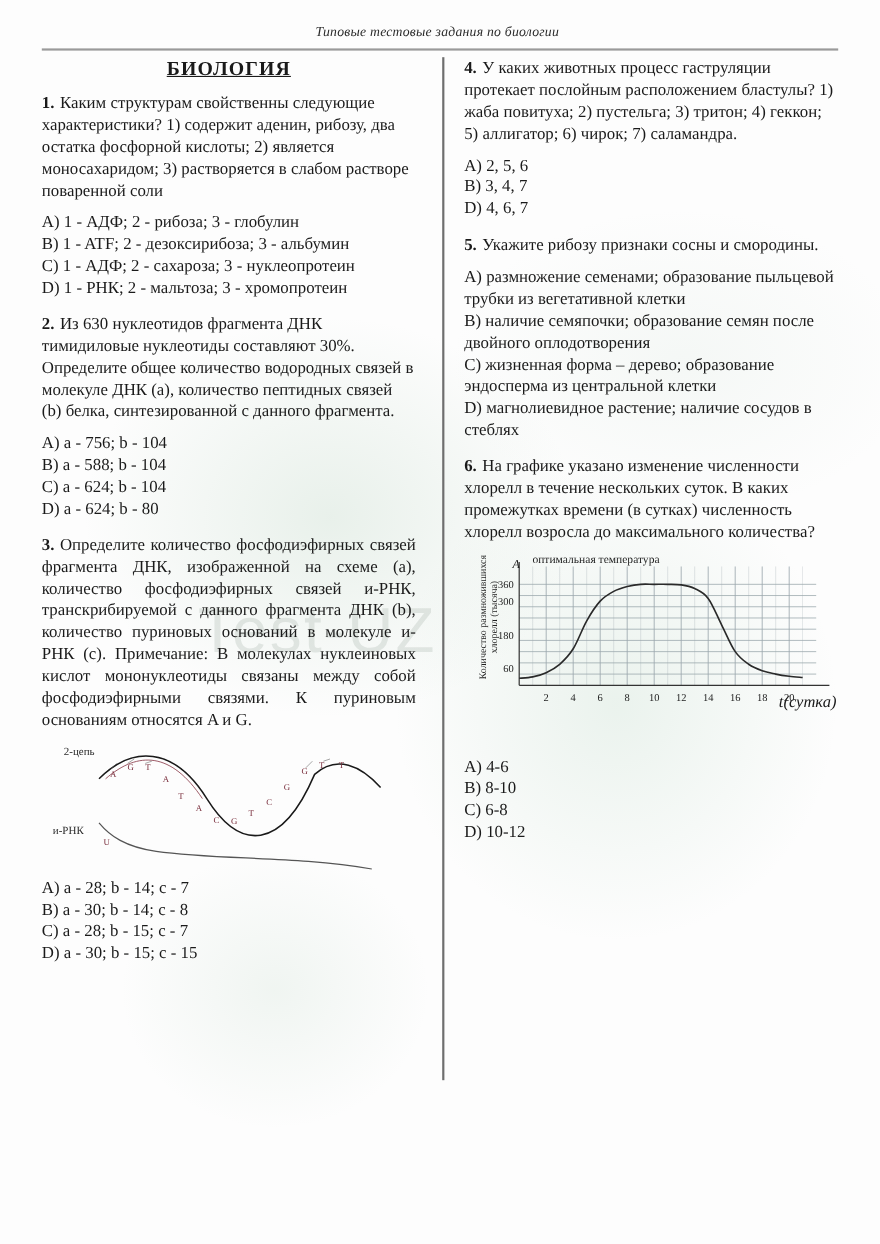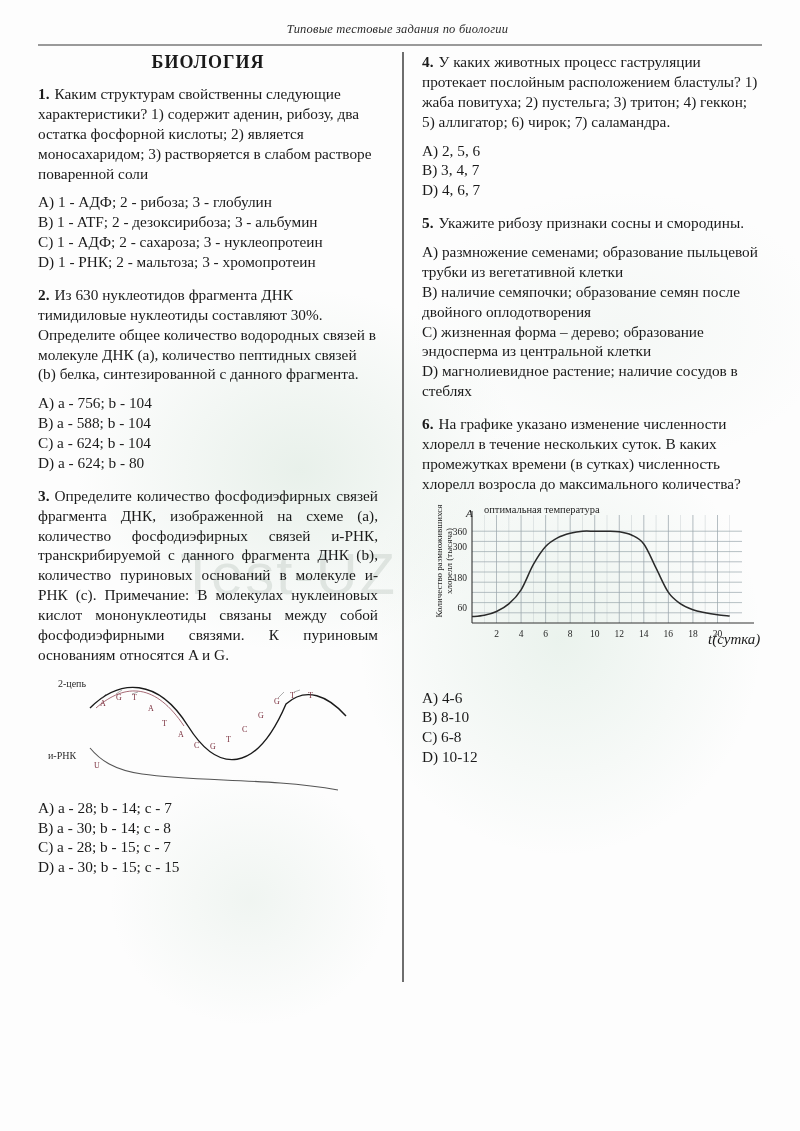--- a/index.html
+++ b/index.html
@@ -88,20 +88,21 @@
     height: 930px;
     background: #6e6e6e;
   }
 
   .doc-title {
     text-align: center;
     font-weight: bold;
     font-size: 18px;
     letter-spacing: 1px;
     margin: 0 0 11px 0;
+    text-decoration: underline;
   }
 
   .q-block { margin-bottom: 13px; }
   .q-stem {
     font-size: 15.3px;
     line-height: 1.30;
     margin: 0 0 9px 0;
     text-align: left;
   }
   .q-stem.justified { text-align: justify; }

